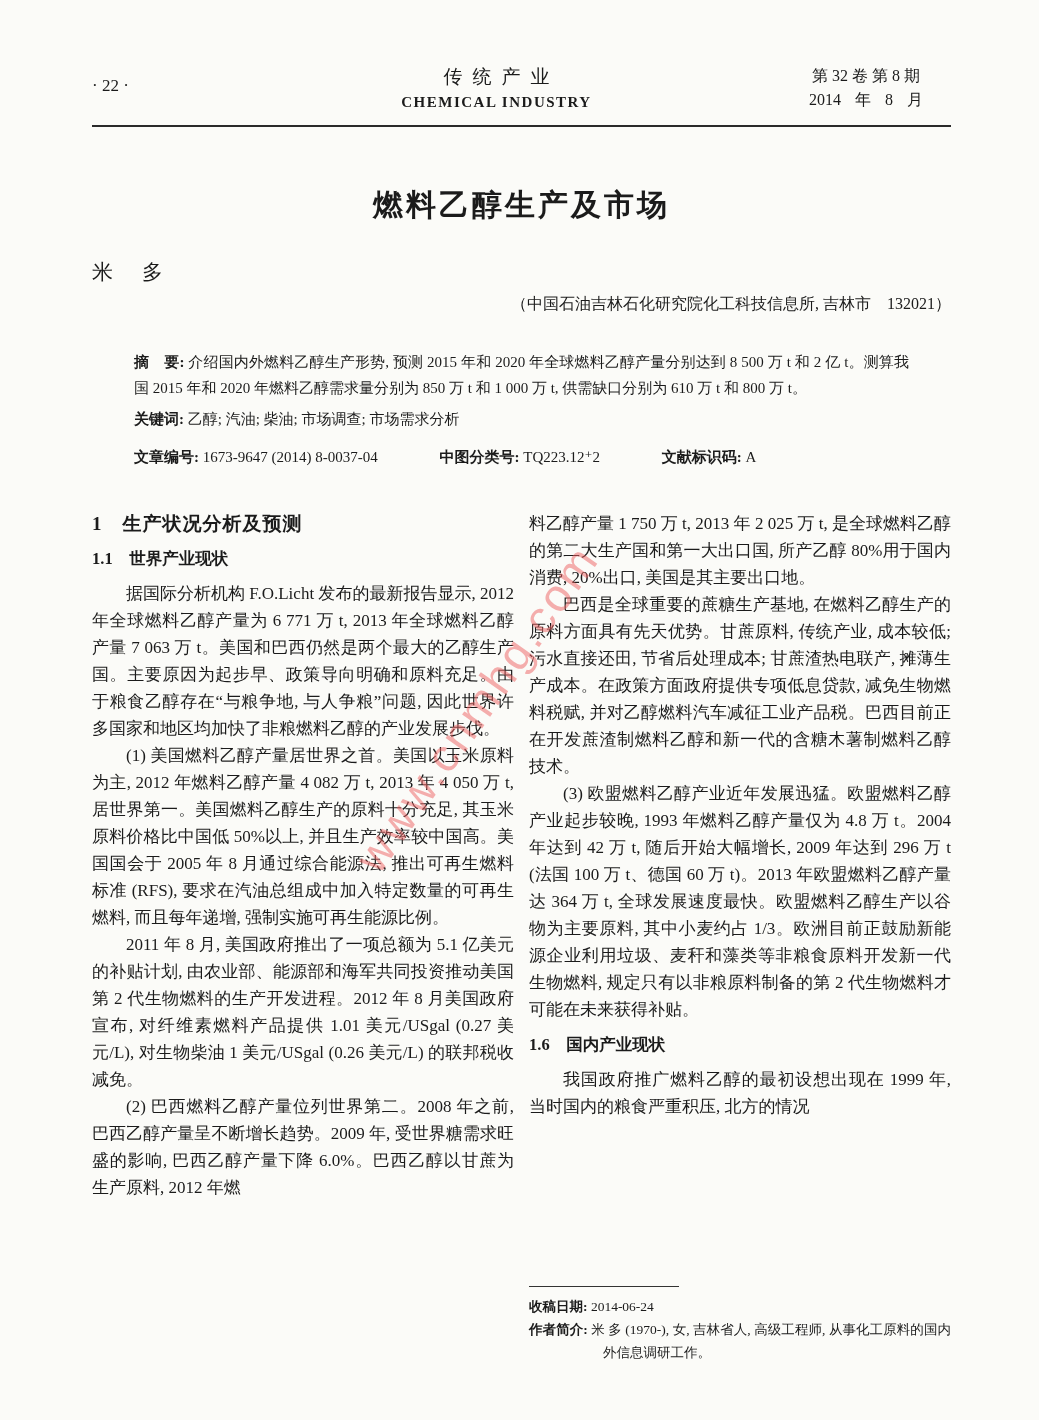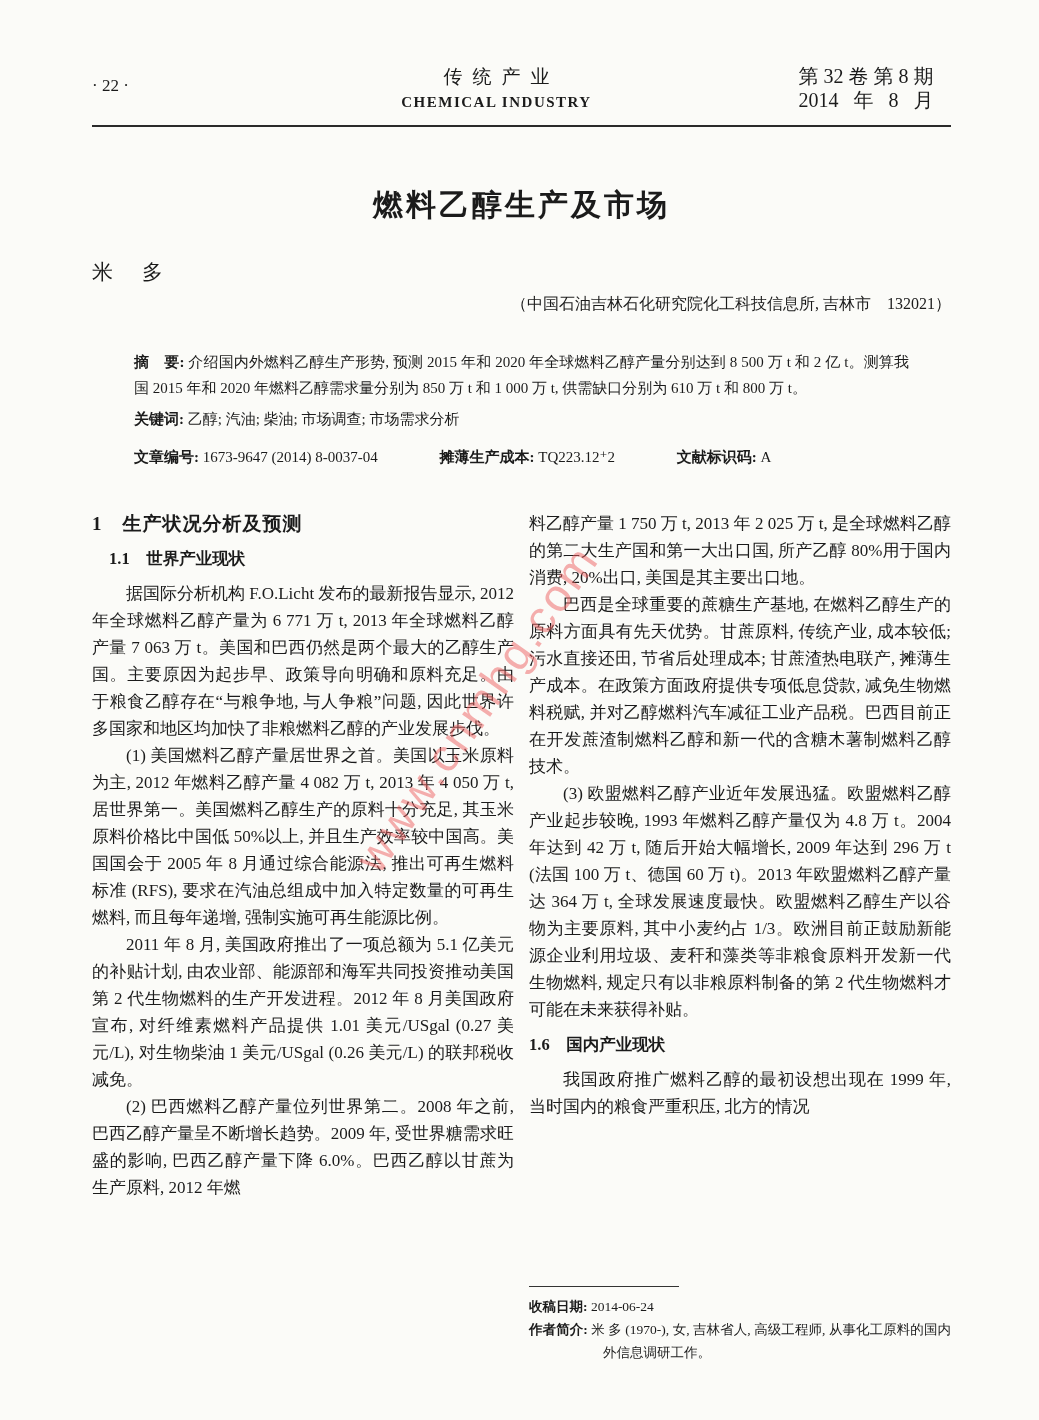--- a/index.html
+++ b/index.html
@@ -14,39 +14,39 @@
     padding:64px 88px 0 92px;
     overflow:hidden;
     box-shadow:0 0 6px rgba(0,0,0,.25);
   }
   
   .header { display:flex; justify-content:space-between; align-items:flex-start; }
   .hdr-left { font-size:17px; margin-top:12px; width:120px; }
   .hdr-center { text-align:center; flex:1; }
   .jt-cn { font-size:19px; letter-spacing:10px; text-indent:10px; }
   .jt-en { font-size:15px; font-weight:bold; letter-spacing:1.5px; margin-top:4px; font-family:"Liberation Serif",serif; }
-  .hdr-right { width:170px; text-align:center; font-size:20px; line-height:24px; }
+  .hdr-right { width:170px; text-align:center; font-size:16px; line-height:24px; }
   .issue-date { word-spacing:10px; }
   .header-rule { border-bottom:2px solid #2a2a2a; margin-top:13px; }
   
   .title { text-align:center; font-size:30px; font-weight:bold; letter-spacing:3px; margin-top:58px; }
   .author { text-align:left; font-size:21px; margin-top:32px; letter-spacing:4px; }
   .affiliation { text-align:right; font-size:16px; margin-top:8px; }
   
   .meta-block { margin-top:34px; padding:0 42px; font-size:15px; line-height:26px; }
   .meta-block b { font-weight:bold; }
   .abstract { text-align:justify; }
   .keywords { margin-top:5px; }
   .pubinfo { margin-top:12px; }
   .meta-item { margin-right:58px; white-space:nowrap; }
   
   .columns { display:flex; gap:15px; margin-top:40px; height:860px; overflow:hidden; }
   .col { flex:1; font-size:17px; line-height:27px; text-align:justify; position:relative; }
   .col h2 { font-size:19px; font-weight:bold; margin-bottom:8px; letter-spacing:1px; }
-  .col h3 { font-size:16.5px; font-weight:bold; margin:4px 17px 8px; }
+  .col h3 { font-size:16.5px; font-weight:bold; margin:4px 0 8px; }
   .col p { margin:0; }
   .col p.indent { text-indent:2em; }
   .col-right h3 { margin:8px 0 8px; }
   
   .footnote { position:absolute; bottom:6px; left:0; right:0; font-size:13.5px; line-height:23px; text-align:justify; }
   .fn-rule { width:150px; border-top:1.5px solid #333; margin-bottom:8px; }
   .fn { padding-left:74px; text-indent:-74px; }
   .fn b { font-weight:bold; }
   
   .watermark {
@@ -80,21 +80,21 @@
 
   <h1 class="title">燃料乙醇生产及市场</h1>
   <div class="author">米　多</div>
   <div class="affiliation">（中国石油吉林石化研究院化工科技信息所, 吉林市　132021）</div>
 
   <div class="meta-block">
     <p class="abstract"><b>摘　要: </b><span>介绍国内外燃料乙醇生产形势, 预测 2015 年和 2020 年全球燃料乙醇产量分别达到 8 500 万 t 和 2 亿 t。测算我国 2015 年和 2020 年燃料乙醇需求量分别为 850 万 t 和 1 000 万 t, 供需缺口分别为 610 万 t 和 800 万 t。</span></p>
     <p class="keywords"><b>关键词: </b><span>乙醇; 汽油; 柴油; 市场调查; 市场需求分析</span></p>
     <p class="pubinfo">
       <span class="meta-item"><b>文章编号: </b><span>1673-9647 (2014) 8-0037-04</span></span>
-      <span class="meta-item"><b>摊薄生产成本: </b><span>TQ223.12⁺2</span></span>
+      <span class="meta-item"><b>中图分类号: </b><span>TQ223.12⁺2</span></span>
       <span class="meta-item"><b>文献标识码: </b><span>A</span></span>
     </p>
   </div>
 
   <div class="columns">
     <div class="col col-left">
       <h2>1　生产状况分析及预测</h2>
       <h3>1.1　世界产业现状</h3>
       <p class="indent">据国际分析机构 F.O.Licht 发布的最新报告显示, 2012 年全球燃料乙醇产量为 6 771 万 t, 2013 年全球燃料乙醇产量 7 063 万 t。美国和巴西仍然是两个最大的乙醇生产国。主要原因为起步早、政策导向明确和原料充足。由于粮食乙醇存在“与粮争地, 与人争粮”问题, 因此世界许多国家和地区均加快了非粮燃料乙醇的产业发展步伐。</p>
       <p class="indent">(1) 美国燃料乙醇产量居世界之首。美国以玉米原料为主, 2012 年燃料乙醇产量 4 082 万 t, 2013 年 4 050 万 t, 居世界第一。美国燃料乙醇生产的原料十分充足, 其玉米原料价格比中国低 50%以上, 并且生产效率较中国高。美国国会于 2005 年 8 月通过综合能源法, 推出可再生燃料标准 (RFS), 要求在汽油总组成中加入特定数量的可再生燃料, 而且每年递增, 强制实施可再生能源比例。</p>

